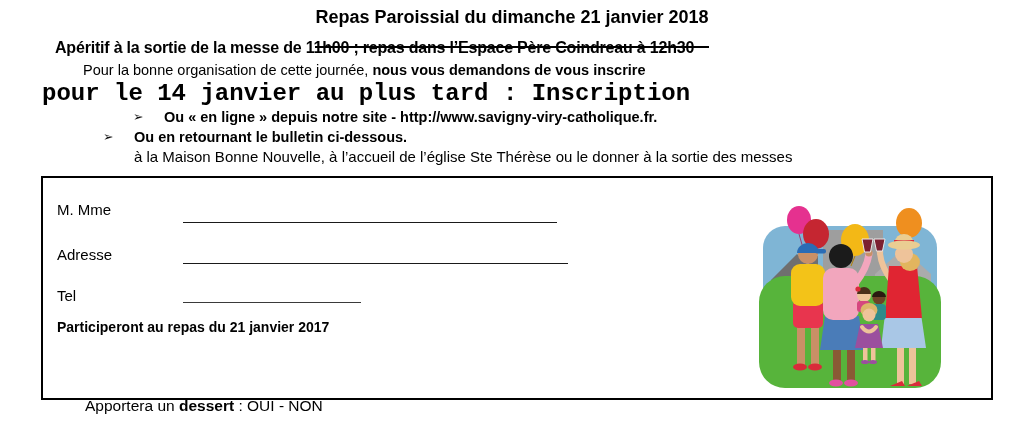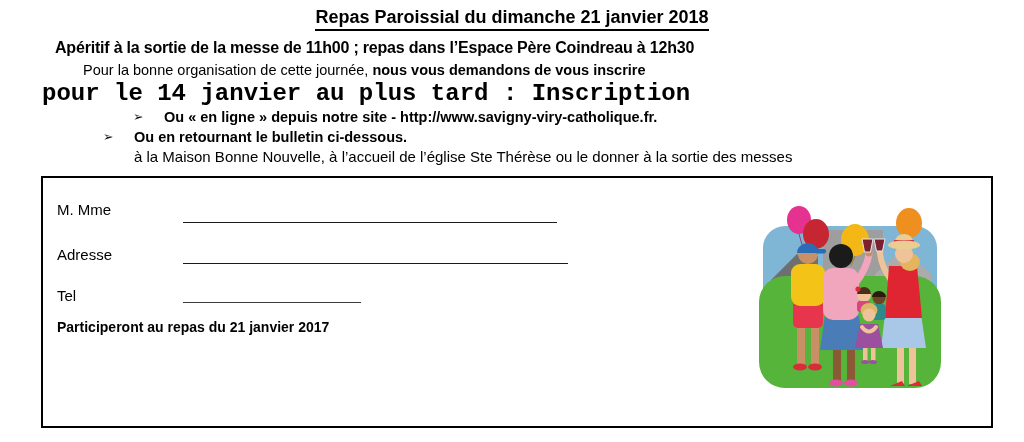--- a/index.html
+++ b/index.html
@@ -6,34 +6,34 @@
   body{
     width:1024px;height:442px;background:#ffffff;color:#000;
     font-family:"Liberation Sans","DejaVu Sans",sans-serif;
     position:relative;overflow:hidden;
   }
   .abs{position:absolute;}
   .b{font-weight:bold;}
   .pre{white-space:pre-wrap;margin-left:28px;}
 
   .doc-title{top:7px;left:0;width:100%;text-align:center;font-size:18px;font-weight:bold;}
-  .doc-title span{display:inline-block;border-bottom:2.2px solid #000;padding-bottom:1px;}
+  .doc-title span{display:inline-block;border-bottom:2.2px solid #000;padding-bottom:18px;}
 
   .subtitle{top:39px;left:55px;font-size:16px;font-weight:bold;letter-spacing:-0.2px;}
   .orgline{top:62px;left:55px;font-size:14.5px;}
   .deadline{top:80px;left:42px;font-size:24px;font-weight:bold;font-family:Liberation Mono, monospace;}
 
   .bullet{left:103px;font-size:14.5px;font-weight:bold;}
   .bullet .marker{display:inline-block;width:31px;font-weight:normal;font-size:12.5px;color:#111;vertical-align:1px;}
   .bullet-1{top:109px;margin-left:30px;}
   .bullet-2{top:129px;}
   .bullet-note{top:148px;left:134px;font-size:15px;}
 
   .form-box{
-    left:41px;top:176px;width:952px;height:252px;
+    left:41px;top:176px;width:952px;height:224px;
     border:2.5px solid #000;box-sizing:border-box;background:#fff;
   }
   .flabel{left:14px;font-size:15px;}
   .lbl-name{top:23px;} .lbl-addr{top:68px;} .lbl-tel{top:109px;}
   .fline{border-bottom:1.6px solid #1a1a1a;height:0;}
   .line-name{left:140px;top:44px;width:374px;}
   .line-addr{left:140px;top:85px;width:385px;}
   .line-tel{left:140px;top:124px;width:178px;border-color:#3a3a3a;}
 
   .participants{left:14px;top:141px;font-size:14px;font-weight:bold;}
@@ -68,20 +68,21 @@
 
   <div class="abs flabel lbl-addr">Adresse</div>
   <div class="abs fline line-addr"></div>
 
   <div class="abs flabel lbl-tel">Tel</div>
   <div class="abs fline line-tel"></div>
 
   <div class="abs participants">Participeront au repas du 21 janvier 2017</div>
 
 
+  <div class="abs dessert-row pre"><span>Apportera un </span><span class="b">dessert</span><span> : OUI - NON</span></div>
 
   <svg class="abs clipart" viewBox="0 0 182 205" xmlns="http://www.w3.org/2000/svg" aria-hidden="true">
 
     <g>
       <rect x="4" y="30" width="174" height="88" rx="22" fill="#7fb5d5"></rect>
     </g>
 
     <g>
       <rect x="50" y="60" width="9" height="20" fill="#6f6f6f"></rect>
       <path d="M12 84 L38 58 L64 84 L64 122 L12 122 Z" fill="#6f6f6f"></path>

